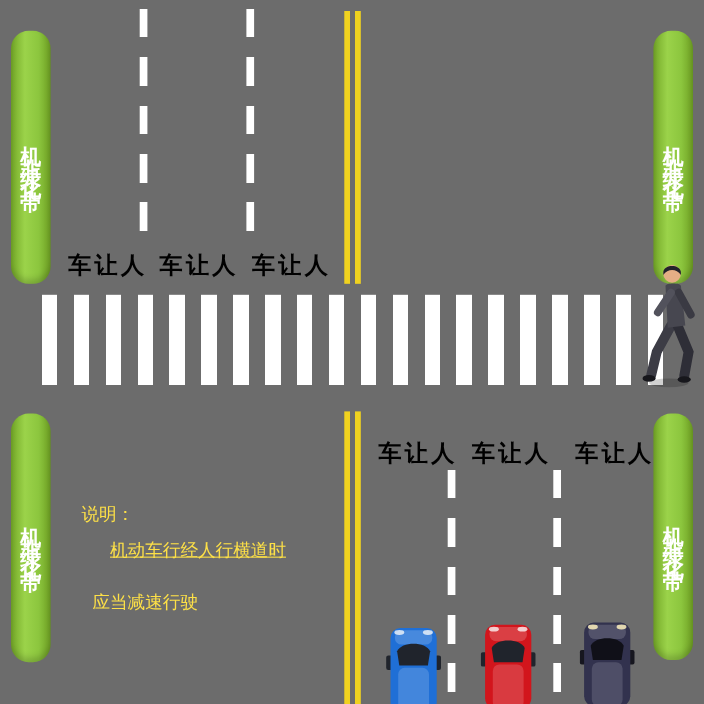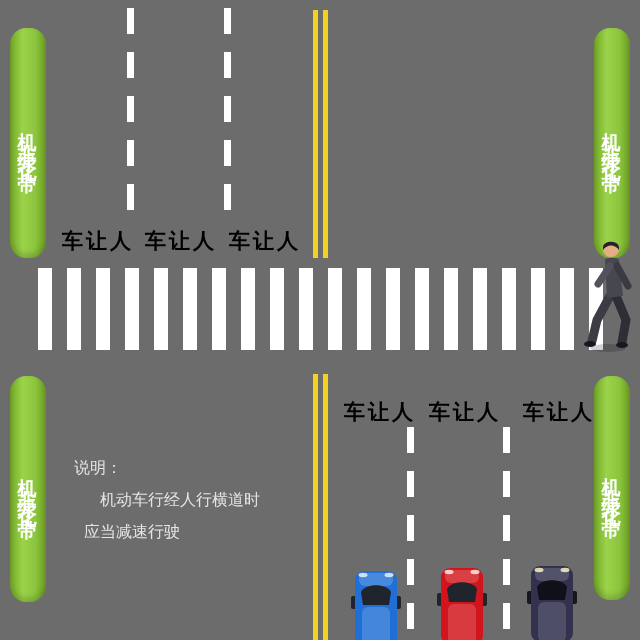--- a/index.html
+++ b/index.html
@@ -87,27 +87,27 @@
   .yt2 { left: 145px; top: 227px; }
   .yt3 { left: 229px; top: 227px; }
   .yb1 { left: 344px; top: 398px; }
   .yb2 { left: 429px; top: 398px; }
   .yb3 { left: 523px; top: 398px; }
 
   
   .note {
     position: absolute;
     left: 74px; top: 452px;
-    color: #e5e5e5;
+    color: #fde047;
     font-size: 16px;
     line-height: 32px;
     white-space: nowrap;
   }
-  .note .ind1 { padding-left: 26px; }
-  .note .ind2 { padding-left: 10px; }
+  .note .ind1 { padding-left: 26px; text-decoration: underline; }
+  .note .ind2 { padding-left: 10px; margin-top: 16px; }
 
   
   .pedestrian {
     position: absolute;
     left: 584px; top: 238px;
     width: 60px; height: 115px;
   }
   .car {
     position: absolute;
     width: 50px; height: 78px;

